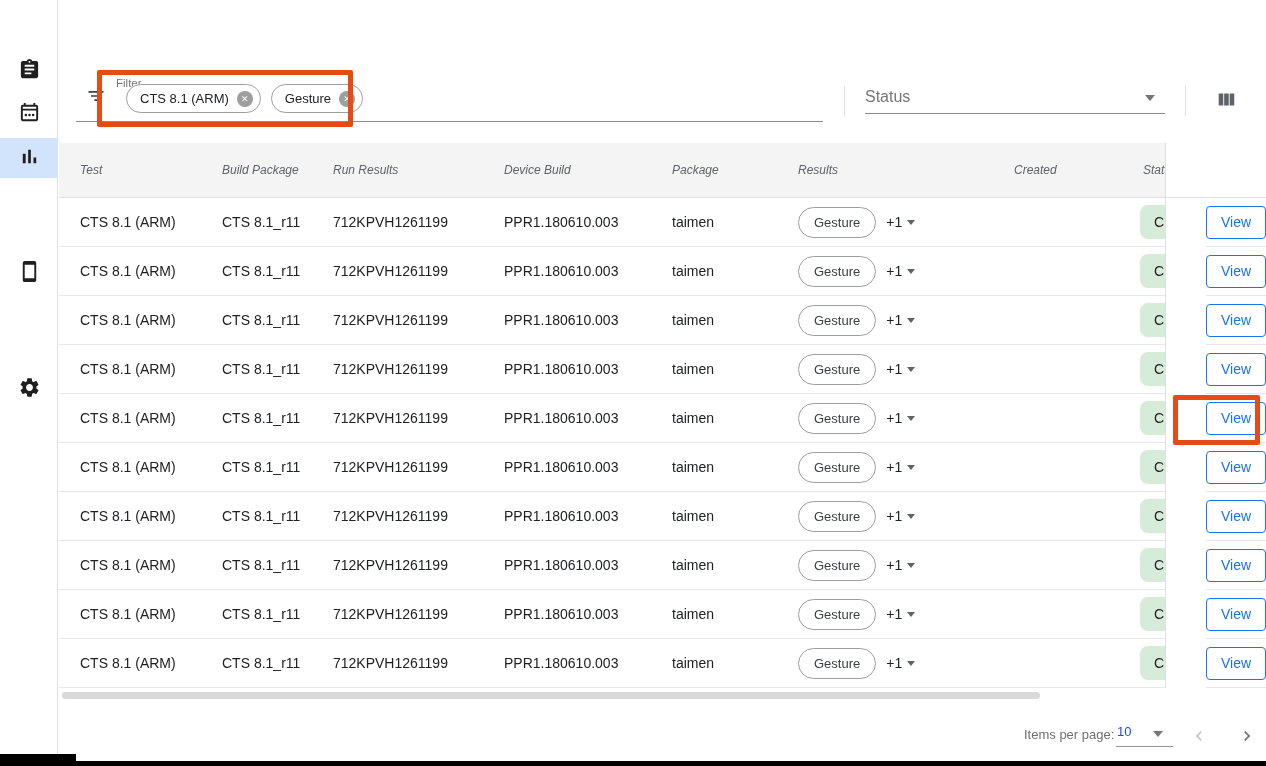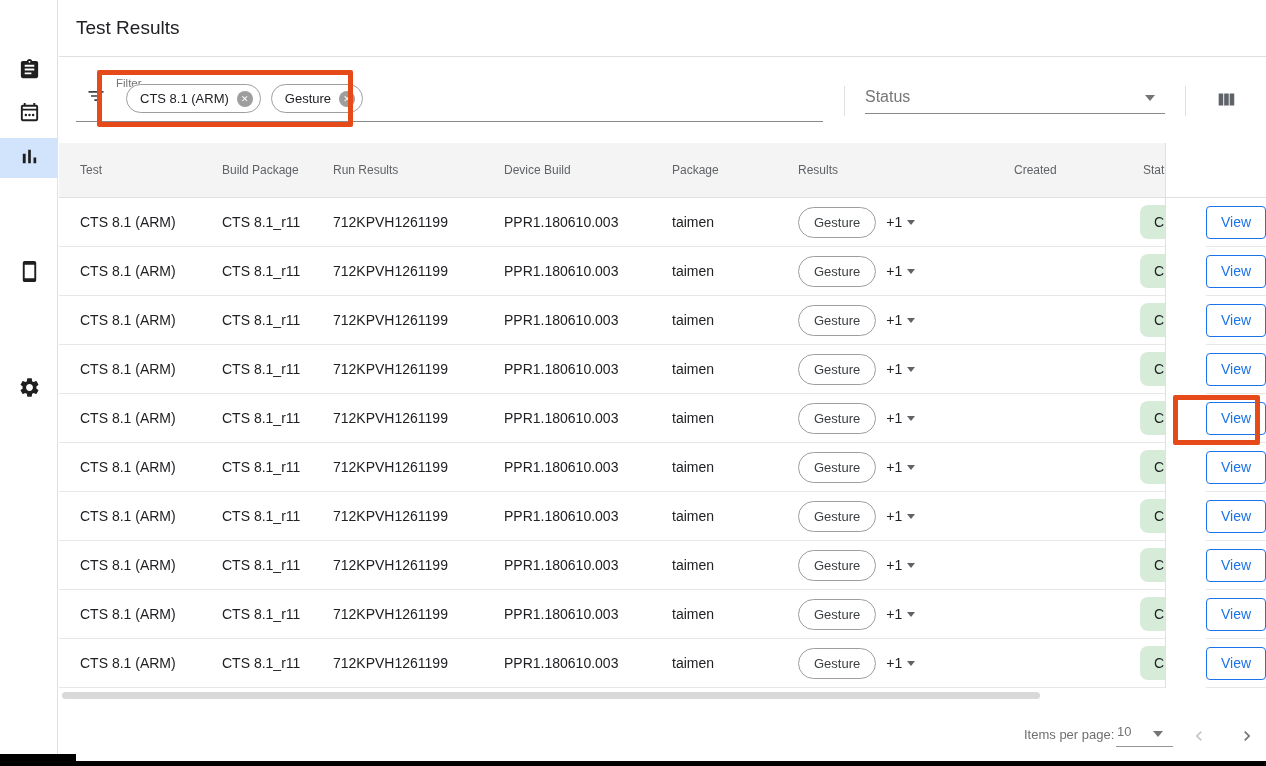--- a/index.html
+++ b/index.html
@@ -28,21 +28,21 @@
   .tb-divider{position:absolute;top:28px;width:1px;height:30px;background:#e0e0e0;}
   .div1{left:785px;} .div2{left:1126px;}
   .status-placeholder{position:absolute;left:806px;top:30px;font-size:16px;color:#767676;cursor:pointer;}
   .status-arrow{position:absolute;left:1086px;top:37px;width:0;height:0;border-left:5px solid transparent;border-right:5px solid transparent;border-top:6px solid #757575;cursor:pointer;}
   .status-underline{position:absolute;left:806px;top:55px;width:300px;height:1px;background:#8a8a8a;}
   .columns-btn{position:absolute;left:1154px;top:30px;width:26px;height:26px;cursor:pointer;background:none;border:none;padding:0;}
   .columns-btn svg{width:22px;height:22px;fill:#5f6368;}
 
   
   .tablewrap{position:absolute;left:59px;top:143px;width:1106px;height:545px;overflow:hidden;background:#fff;}
-  .thead{display:flex;align-items:center;width:1171px;height:55px;background:#f4f4f4;border-bottom:1px solid #e0e0e0;box-sizing:border-box;font-size:12px;color:#5f6368;}
+  .thead{display:flex;align-items:center;width:1171px;height:55px;background:#f4f4f4;border-bottom:1px solid #e0e0e0;box-sizing:border-box;font-size:12px;color:#5f6368;font-style:italic;}
   .trow{display:flex;align-items:center;width:1171px;height:49px;background:#fff;border-bottom:1px solid #e7e7e7;box-sizing:border-box;font-size:14px;color:#202124;}
   .cell{box-sizing:border-box;flex:none;white-space:nowrap;overflow:visible;}
   .col0{width:163px;padding-left:21px;}
   .col1{width:111px;}
   .col2{width:171px;}
   .col3{width:168px;}
   .col4{width:108px;}
   .col5{width:220px;padding-left:18px;display:flex;align-items:center;}
   .col6{width:130px;padding-left:14px;}
   .col7{width:100px;display:flex;align-items:center;}
@@ -54,21 +54,21 @@
 
   
   .viewcol{position:absolute;left:1165px;top:143px;width:101px;height:545px;background:#fff;border-left:1px solid #e0e0e0;box-sizing:border-box;}
   .view-spacer{height:55px;border-bottom:1px solid #e0e0e0;box-sizing:border-box;background:#fff;}
   .viewcell{height:49px;display:flex;align-items:center;justify-content:center;border-bottom:1px solid #e7e7e7;box-sizing:border-box;margin-left:40px;}
   .view-btn{width:72px;height:33px;border:1.5px solid #1a73e8;border-radius:4px;background:#fff;color:#1a73e8;font-size:14px;font-family:"Liberation Sans",sans-serif;cursor:pointer;}
 
   
   .hscroll-thumb{position:absolute;left:62px;top:692px;width:978px;height:7px;border-radius:3.5px;background:#d9d9d9;cursor:grab;}
   .ipp-label{position:absolute;left:1024px;top:727px;font-size:13px;color:#6f6f6f;}
-  .ipp-value{position:absolute;left:1117px;top:724px;font-size:13px;color:#737373;cursor:pointer;}
+  .ipp-value{position:absolute;left:1117px;top:724px;font-size:13px;color:#1d4ed8;cursor:pointer;}
   .ipp-arrow{position:absolute;left:1153px;top:731px;width:0;height:0;border-left:5px solid transparent;border-right:5px solid transparent;border-top:6px solid #757575;cursor:pointer;}
   .ipp-underline{position:absolute;left:1116px;top:746px;width:57px;height:1px;background:#949494;}
   .pg-btn{position:absolute;top:726px;width:20px;height:20px;background:none;border:none;padding:0;cursor:pointer;}
   .pg-prev{left:1189px;} .pg-next{left:1237px;}
   .pg-prev svg{fill:#c6c6c6;} .pg-next svg{fill:#757575;}
   .pg-btn svg{width:20px;height:20px;}
 
   
   .red-box{position:absolute;border:5px solid #e64a19;border-radius:2px;box-sizing:border-box;z-index:40;pointer-events:none;}
   .red-box-filter{left:97px;top:70px;width:256px;height:57px;}
@@ -105,23 +105,20 @@
             <path d="M17 1.01 7 1c-1.1 0-2 .9-2 2v18c0 1.1.9 2 2 2h10c1.1 0 2-.9 2-2V3c0-1.1-.9-1.99-2-1.99zM17 19H7V5h10v14z"></path>
           </svg></span>
     </div>
     <div class="nav-item" style="top:369px">
       <span><svg viewBox="0 0 24 24">
             <path d="M19.14 12.94c.04-.3.06-.61.06-.94 0-.32-.02-.64-.07-.94l2.03-1.58c.18-.14.23-.41.12-.61l-1.92-3.32c-.12-.22-.37-.29-.59-.22l-2.39.96c-.5-.38-1.03-.7-1.62-.94l-.36-2.54c-.04-.24-.24-.41-.48-.41h-3.84c-.24 0-.43.17-.47.41L9.25 5.35c-.59.24-1.13.57-1.62.94L5.24 5.33c-.22-.08-.47 0-.59.22L2.74 8.87c-.12.21-.08.47.12.61l2.03 1.58c-.05.3-.09.63-.09.94s.02.64.07.94l-2.03 1.58c-.18.14-.23.41-.12.61l1.92 3.32c.12.22.37.29.59.22l2.39-.96c.5.38 1.03.7 1.62.94l.36 2.54c.05.24.24.41.48.41h3.84c.24 0 .44-.17.47-.41l.36-2.54c.59-.24 1.13-.56 1.62-.94l2.39.96c.22.08.47 0 .59-.22l1.92-3.32c.12-.22.07-.47-.12-.61l-2.01-1.58zM12 15.6c-1.98 0-3.6-1.62-3.6-3.6s1.62-3.6 3.6-3.6 3.6 1.62 3.6 3.6-1.62 3.6-3.6 3.6z"></path>
           </svg></span>
     </div>
   </div>
 
-  <div class="titlebar">
-    <div class="page-title">Test Results</div>
-  </div>
 
   <div class="toolbar">
     <span class="filter-icon"><svg viewBox="0 0 24 24">
           <path d="M10 18h4v-2h-4v2zM3 6v2h18V6H3zm3 7h12v-2H6v2z"></path>
         </svg></span>
     <span class="filter-float-label">Filter</span>
     <div class="chip-row">
       <span class="fchip">
         <span>CTS 8.1 (ARM)</span>
         <span class="close">✕</span>

